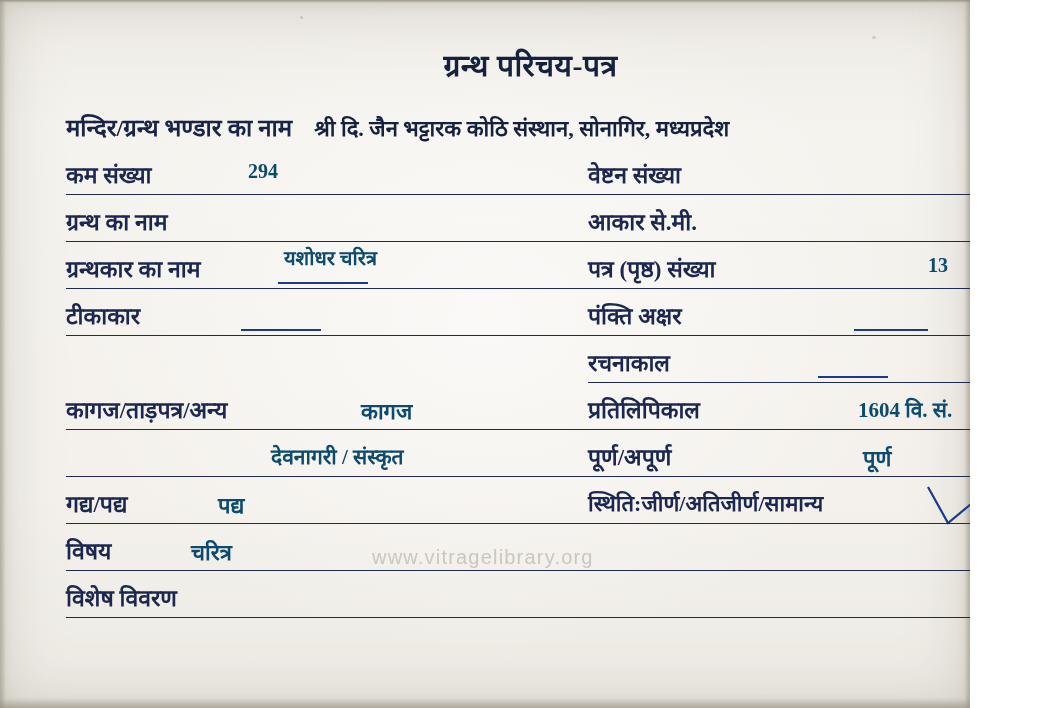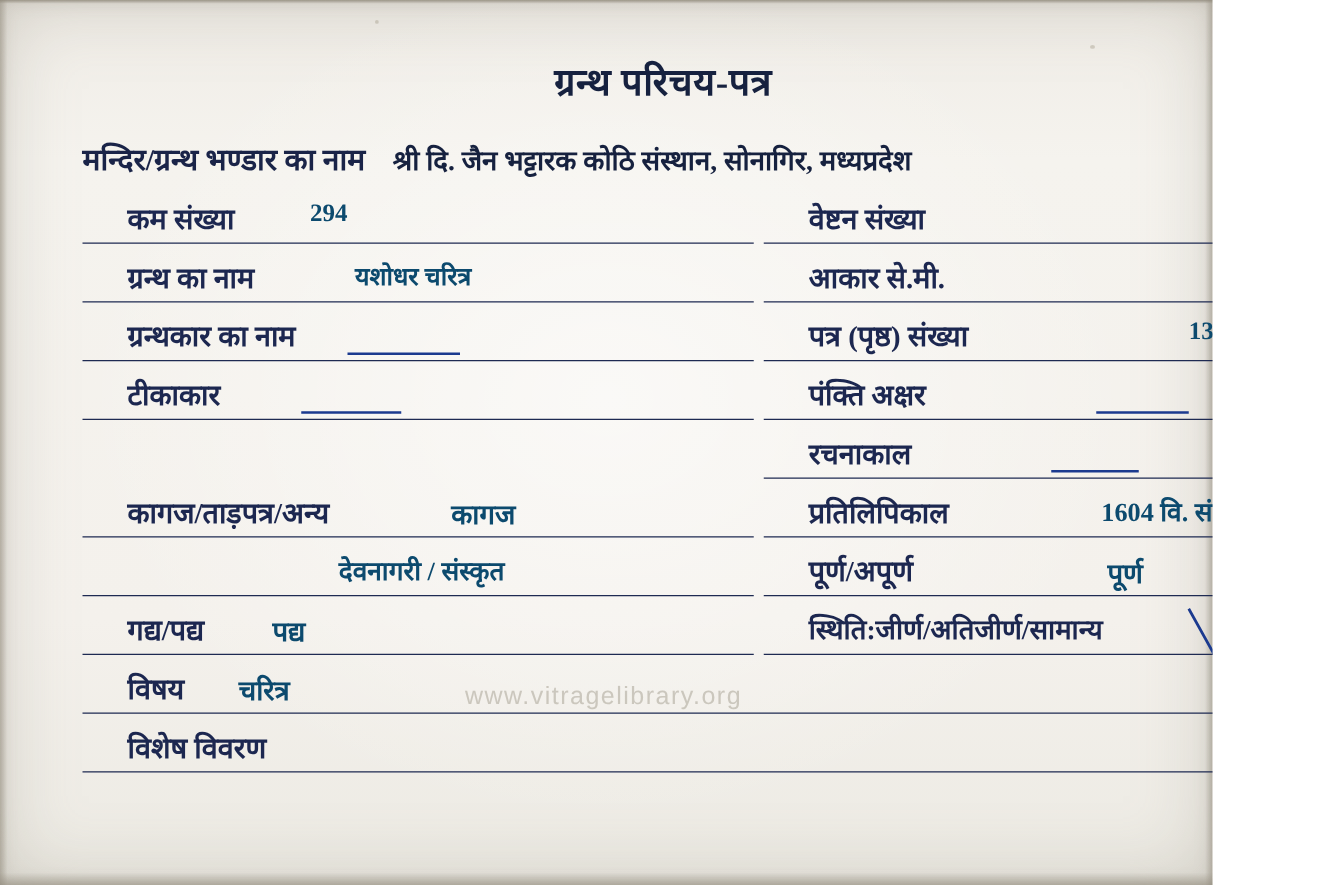--- a/index.html
+++ b/index.html
@@ -99,31 +99,30 @@
   .row {
     position: relative;
     height: 47px;
   }
   .cell {
     position: absolute;
     top: 0;
     height: 47px;
   }
   .cell.left  { left: 0;   width: 545px; }
-  .cell.right { left: 545px; width: 435px; }
+  .cell.right { left: 522px; width: 435px; }
 
   .lbl {
     position: absolute;
     left: 0;
     top: 2px;
     font-size: 23px;
     color: #1c2750;
     white-space: nowrap;
     font-weight: 600;
-    margin-left: 36px;
   }
   .val {
     position: absolute;
     top: 4px;
     font-size: 20px;
     color: #0c4a6e;
     white-space: nowrap;
     font-weight: 600;
   }
   
@@ -201,21 +200,21 @@
         <div class="cell right">
           <span class="lbl">वेष्टन संख्या</span>
           <span class="val" style="left:260px;"></span>
           <span class="rule"></span>
         </div>
       </div>
 
       <div class="row">
         <div class="cell left">
           <span class="lbl">ग्रन्थ का नाम</span>
-          <span class="val" style="left:218px;">यशोधर चरित्र</span>
+          <span class="val" style="left:218px;margin-top:37px;">यशोधर चरित्र</span>
           <span class="rule"></span>
         </div>
         <div class="cell right">
           <span class="lbl">आकार से.मी.</span>
           <span class="val" style="left:230px;"></span>
           <span class="rule"></span>
         </div>
       </div>
 
       <div class="row">

